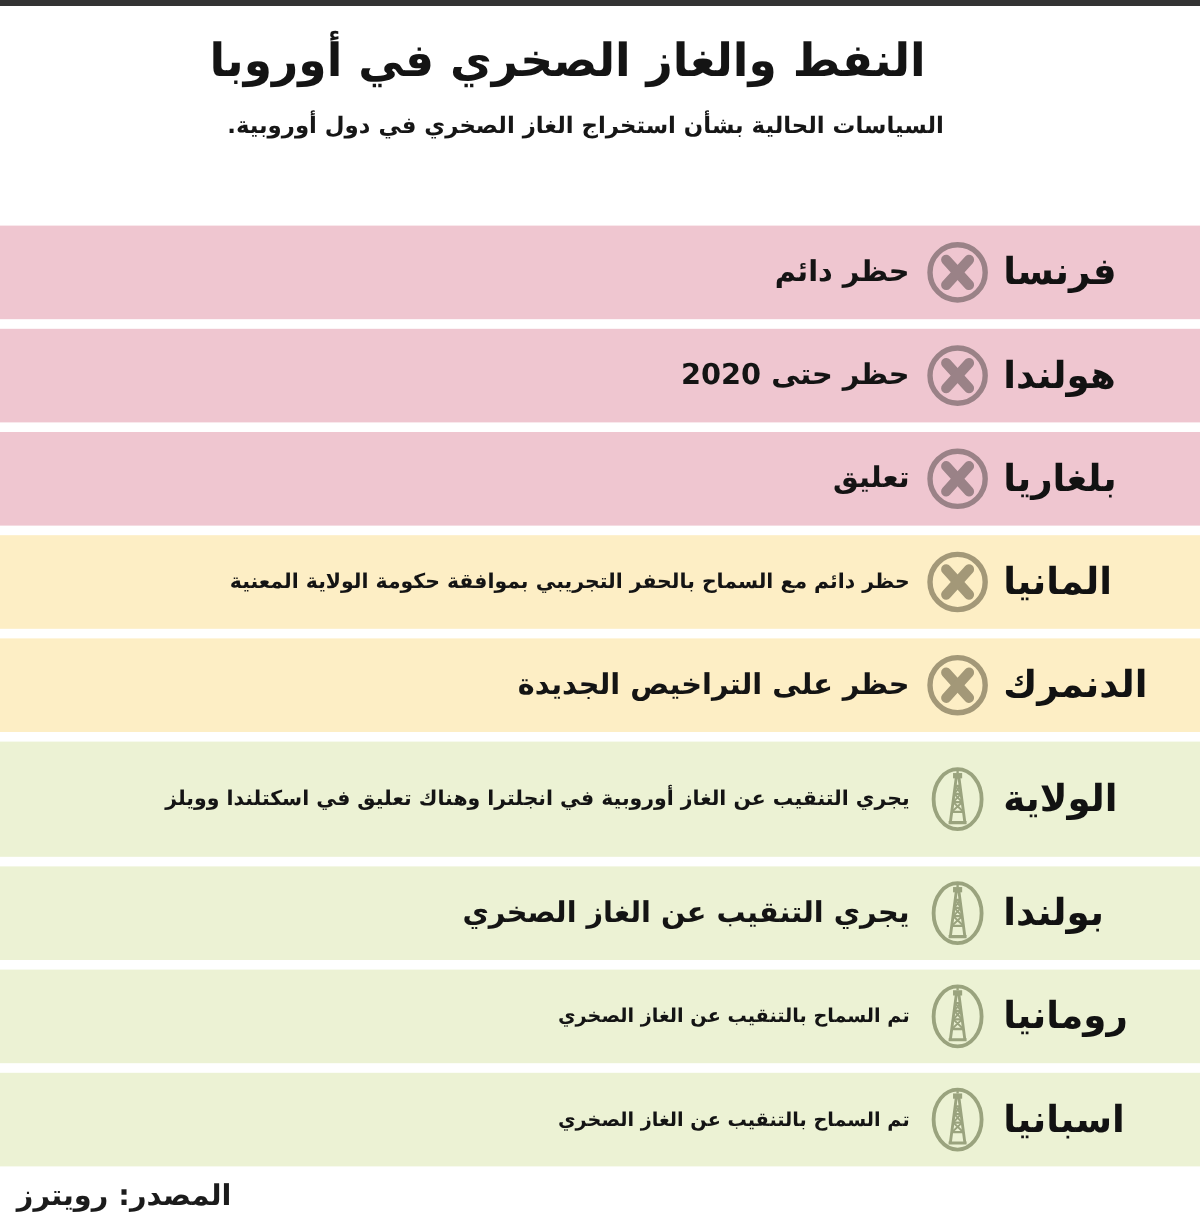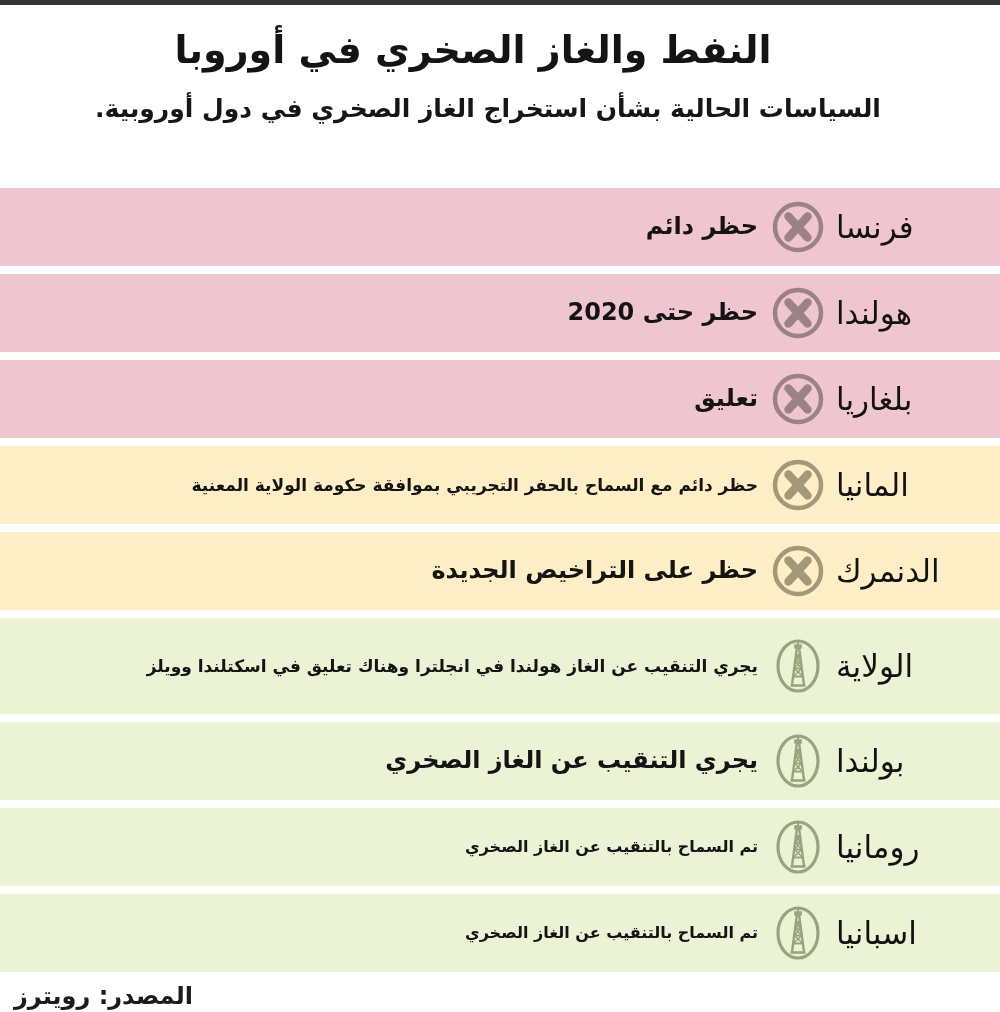--- a/index.html
+++ b/index.html
@@ -48,21 +48,21 @@
   .title {
     font-size: 38px;
     font-weight: bold;
     line-height: 1.25;
     letter-spacing: 0px;
     color: #141414;
     margin: 6px 0 0 0;
     padding-right: 30px;
   }
   .subtitle {
-    font-size: 25px;
+    font-size: 19px;
     font-weight: bold;
     line-height: 1.3;
     color: #161616;
     margin: 18px 0 0 0;
     padding: 0 24px;
   }
 
   
   .rows {
     position: absolute;
@@ -87,21 +87,21 @@
   .row.allowed  { background: #ecf2d4; }
 
   .row.h1 { height: 78px; }
   .row.h2 { height: 96px; }
 
   .country {
     flex: 0 0 auto;
     width: 150px;
     text-align: left;
     font-size: 31px;
-    font-weight: normal;
+    font-weight: bold;
     color: #121212;
     line-height: 1;
     white-space: nowrap;
     padding-left: 6px;
     box-sizing: border-box;
   }
 
   .icon-cell {
     flex: 0 0 auto;
     width: 64px;
@@ -215,21 +215,21 @@
           <svg width="54" height="58" viewBox="0 0 54 58" aria-hidden="true">
             <ellipse cx="27" cy="29" rx="20" ry="25" fill="none" stroke="#9aa37e" stroke-width="3.2"></ellipse>
             <path d="M21 48 L26 10 M33 48 L28 10" stroke="#9aa37e" stroke-width="2.4" fill="none"></path>
             <path d="M22.3 39.5 L31.8 39.5 M23.4 31.5 L30.7 31.5 M24.3 24.5 L29.8 24.5 M25.1 18 L29.1 18" stroke="#9aa37e" stroke-width="1.9"></path>
             <path d="M22.3 39.5 L30.7 31.5 M31.8 39.5 L23.4 31.5 M23.4 31.5 L29.8 24.5 M30.7 31.5 L24.3 24.5 M24.3 24.5 L29.1 18 M29.8 24.5 L25.1 18" stroke="#9aa37e" stroke-width="1.6" fill="none"></path>
             <path d="M19.5 48.5 L34.5 48.5" stroke="#9aa37e" stroke-width="2.6"></path>
             <rect x="23.2" y="7.2" width="7.6" height="4.4" fill="#9aa37e"></rect>
             <path d="M27 7.2 L27 3.6" stroke="#9aa37e" stroke-width="2"></path>
           </svg>
         </div>
-        <div class="status sz-sm">يجري التنقيب عن الغاز هولندا في انجلترا وهناك تعليق في اسكتلندا وويلز</div>
+        <div class="status sz-sm">يجري التنقيب عن الغاز أوروبية في انجلترا وهناك تعليق في اسكتلندا وويلز</div>
       </div>
       <div class="row allowed h1">
         <div class="country">بولندا</div>
         <div class="icon-cell">
           <svg width="54" height="58" viewBox="0 0 54 58" aria-hidden="true">
             <ellipse cx="27" cy="29" rx="20" ry="25" fill="none" stroke="#9aa37e" stroke-width="3.2"></ellipse>
             <path d="M21 48 L26 10 M33 48 L28 10" stroke="#9aa37e" stroke-width="2.4" fill="none"></path>
             <path d="M22.3 39.5 L31.8 39.5 M23.4 31.5 L30.7 31.5 M24.3 24.5 L29.8 24.5 M25.1 18 L29.1 18" stroke="#9aa37e" stroke-width="1.9"></path>
             <path d="M22.3 39.5 L30.7 31.5 M31.8 39.5 L23.4 31.5 M23.4 31.5 L29.8 24.5 M30.7 31.5 L24.3 24.5 M24.3 24.5 L29.1 18 M29.8 24.5 L25.1 18" stroke="#9aa37e" stroke-width="1.6" fill="none"></path>
             <path d="M19.5 48.5 L34.5 48.5" stroke="#9aa37e" stroke-width="2.6"></path>

